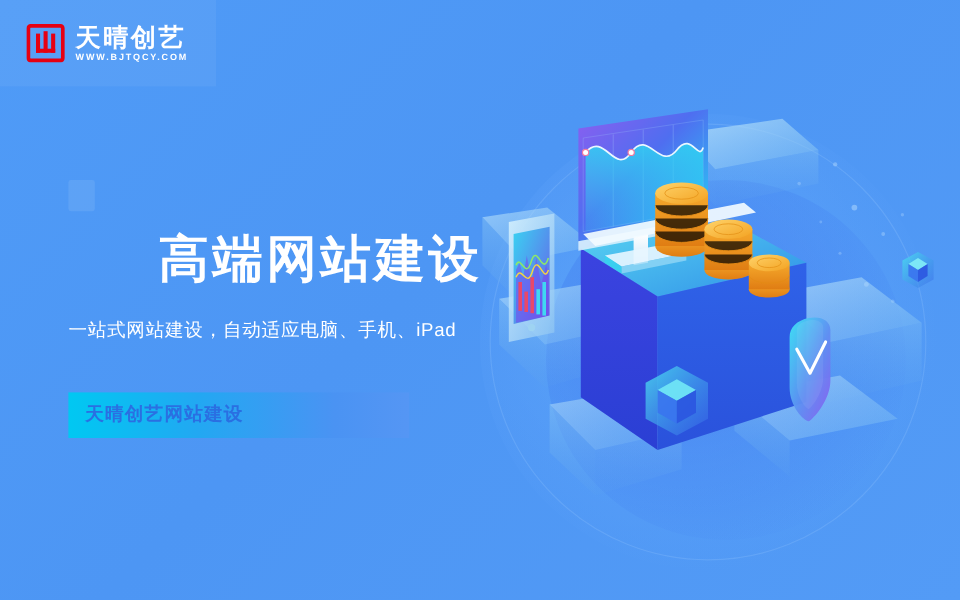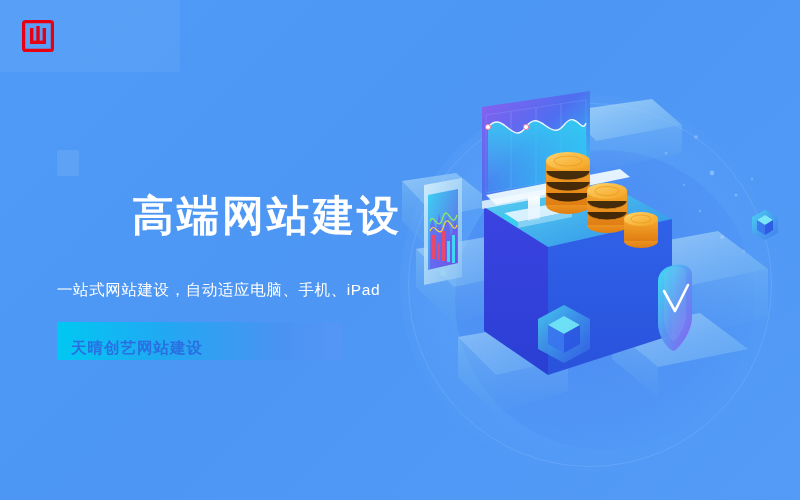--- a/index.html
+++ b/index.html
@@ -99,28 +99,28 @@
     line-height: 1.12;
     margin: 0;
     white-space: nowrap;
     text-align: center;
   }
   .subline {
     color: #ffffff;
     font-size: 15.5px;
     letter-spacing: 0.6px;
     line-height: 1.4;
-    margin: 40px 0 0 0;
+    margin: 26px 0 0 0;
     white-space: nowrap;
   }
   .cta {
-    margin-top: 21px;
+    margin-top: 40px;
     width: 284px; height: 38px;
     display: flex;
-    align-items: flex-end;
+    align-items: center;
     padding-left: 14px;
     box-sizing: border-box;
     background: linear-gradient(90deg, #00c8f2 0%, #22a8f2 38%, #4a93f3 78%, #5596f4 100%);
     border: none;
     cursor: pointer;
     font-family: inherit;
   }
   .cta-label {
     color: #2a6fe2;
     font-size: 15.5px;
@@ -359,20 +359,24 @@
   </div>
 
   <div class="logo-bar">
     <svg class="logo-mark" viewBox="0 0 32 32">
       <rect x="1.6" y="1.6" width="28.8" height="28.8" rx="2" fill="none" stroke="#e60012" stroke-width="3.2"></rect>
       <rect x="8" y="8" width="3.4" height="16" fill="#e60012"></rect>
       <rect x="14.3" y="6" width="3.4" height="18" fill="#e60012"></rect>
       <rect x="20.6" y="8" width="3.4" height="16" fill="#e60012"></rect>
       <rect x="8" y="20.6" width="16" height="3.4" fill="#e60012"></rect>
     </svg>
+    <div class="logo-txt">
+      <div class="logo-cn">天晴创艺</div>
+      <div class="logo-url">WWW.BJTQCY.COM</div>
+    </div>
   </div>
 
   <div class="copy">
     <div class="ghost-tab"></div>
     <h1 class="headline">高端网站建设</h1>
     <p class="subline">一站式网站建设，自动适应电脑、手机、iPad</p>
     <button class="cta">
       <span class="cta-label">天晴创艺网站建设</span>
     </button>
   </div>

